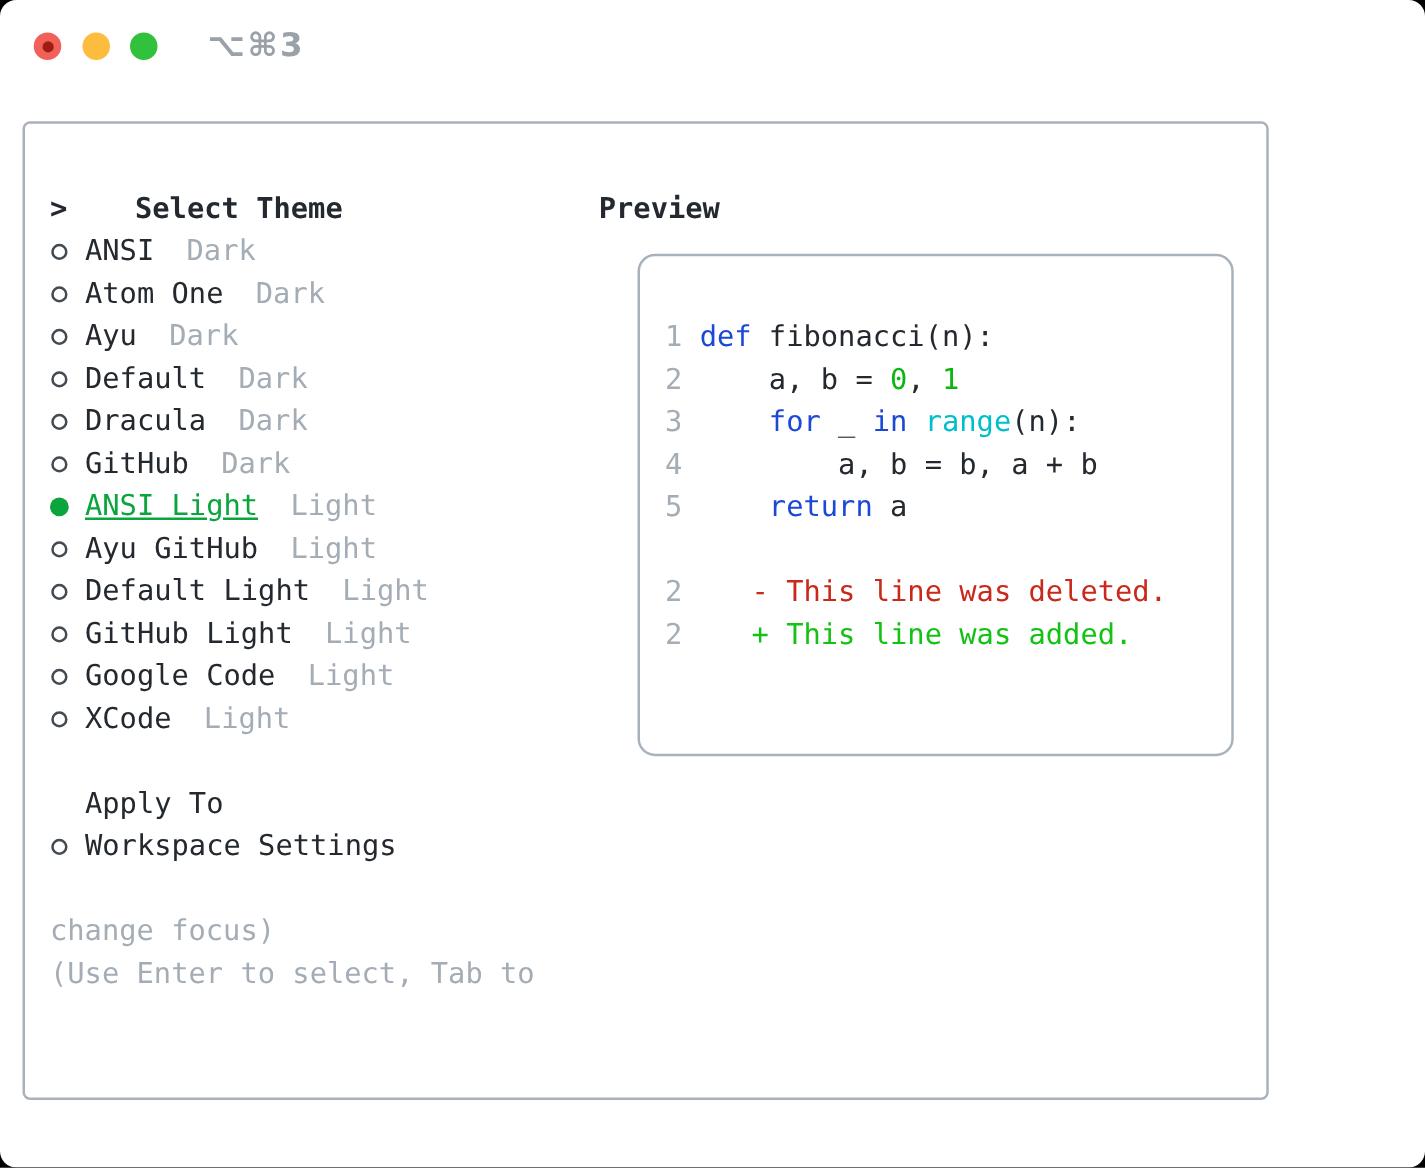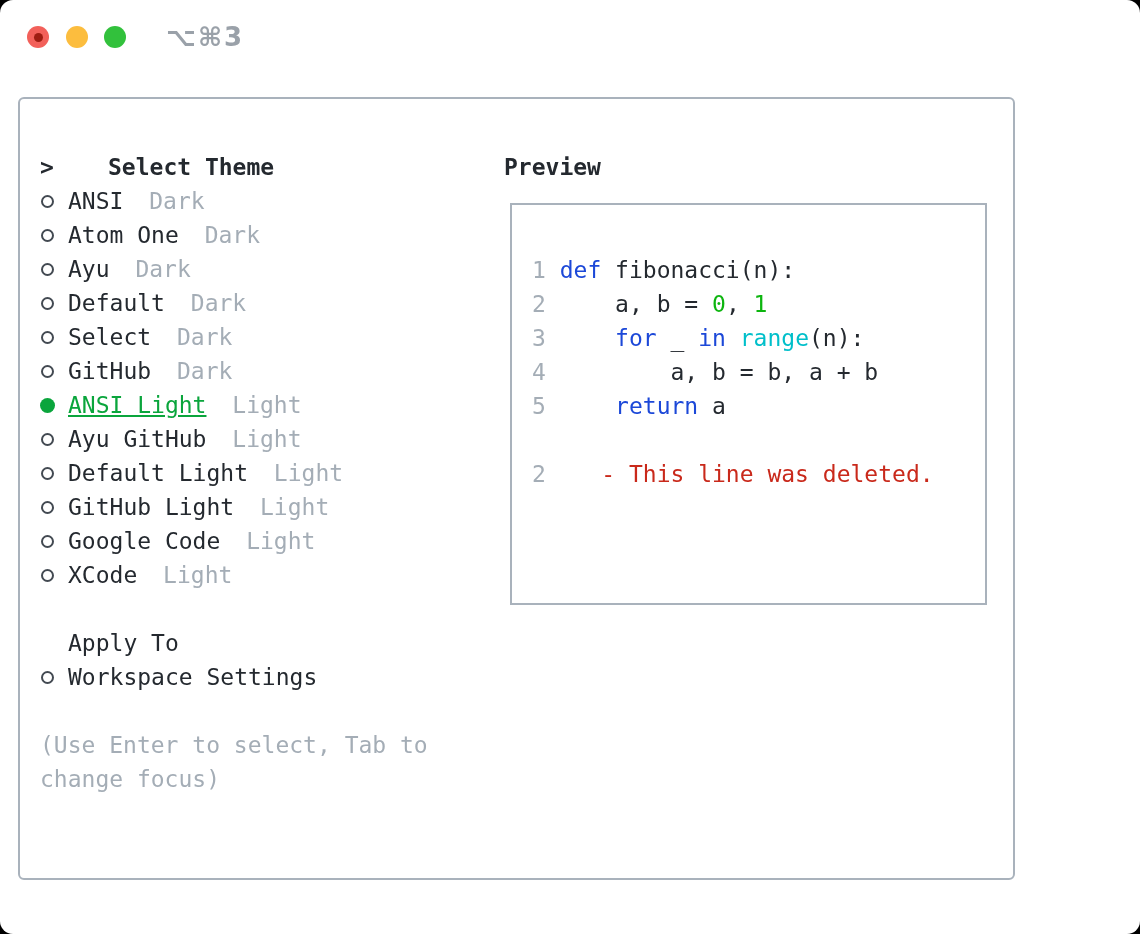--- a/index.html
+++ b/index.html
@@ -47,26 +47,26 @@
   .marker{width:28px;height:34px;display:inline-flex;align-items:center;flex:0 0 28px;}
   .marker .circle{width:13px;height:13px;border-radius:50%;border:2px solid #434a52;margin-left:1px;}
   .marker .circle.filled{width:15px;height:15px;border:none;background:var(--green-sel);margin-left:0;}
   .marker .caret{font-weight:bold;color:var(--ink);}
   .row.header span.lbl{font-weight:bold;margin-left:40px;}
   .row .variant{color:var(--muted);margin-left:12px;}
   .row.selected .lbl{color:var(--green-sel);text-decoration:underline;}
   .help-line{height:34px;line-height:34px;font-size:23px;color:var(--muted);white-space:pre;}
   
   .preview-title{
-    position:absolute;left:484px;top:51px;height:34px;line-height:34px;
+    position:absolute;left:459px;top:51px;height:34px;line-height:34px;
     font-size:23px;font-weight:bold;color:var(--ink);
   }
   .preview-box{
     position:absolute;left:490px;top:104px;width:477px;height:402px;
-    border:2px solid var(--border-gray);border-radius:0;background:#fff;
+    border:2px solid var(--border-gray);border-radius:14px;background:#fff;
     padding:48px 0 0 20px;overflow:hidden;
   }
   .code-line{height:34px;line-height:34px;font-size:23px;white-space:pre;color:var(--ink);}
   .lineno{color:var(--muted);}
   .tok-plain{color:var(--ink);}
   .tok-kw{color:var(--blue);}
   .tok-builtin{color:var(--cyan);}
   .tok-num{color:var(--num-green);}
   .tok-ctx{color:var(--ctx-gray);}
   .tok-del{color:var(--del-red);}
@@ -88,48 +88,49 @@
 
     <div class="left-col">
       <div class="row header">
         <span class="marker"><span class="caret">&gt;</span></span><span class="lbl">Select Theme</span>
       </div>
       <div id="theme-list">
           <div class="row"><span class="marker"><span class="circle"></span></span><span class="lbl">ANSI</span><span class="variant"> Dark</span></div>
           <div class="row"><span class="marker"><span class="circle"></span></span><span class="lbl">Atom One</span><span class="variant"> Dark</span></div>
           <div class="row"><span class="marker"><span class="circle"></span></span><span class="lbl">Ayu</span><span class="variant"> Dark</span></div>
           <div class="row"><span class="marker"><span class="circle"></span></span><span class="lbl">Default</span><span class="variant"> Dark</span></div>
-          <div class="row"><span class="marker"><span class="circle"></span></span><span class="lbl">Select</span><span class="variant"> Dark</span></div>
+          <div class="row"><span class="marker"><span class="circle"></span></span><span class="lbl">Dracula</span><span class="variant"> Dark</span></div>
           <div class="row"><span class="marker"><span class="circle"></span></span><span class="lbl">GitHub</span><span class="variant"> Dark</span></div>
           <div class="row selected"><span class="marker"><span class="circle filled"></span></span><span class="lbl">ANSI Light</span><span class="variant"> Light</span></div>
           <div class="row"><span class="marker"><span class="circle"></span></span><span class="lbl">Ayu GitHub</span><span class="variant"> Light</span></div>
           <div class="row"><span class="marker"><span class="circle"></span></span><span class="lbl">Default Light</span><span class="variant"> Light</span></div>
           <div class="row"><span class="marker"><span class="circle"></span></span><span class="lbl">GitHub Light</span><span class="variant"> Light</span></div>
           <div class="row"><span class="marker"><span class="circle"></span></span><span class="lbl">Google Code</span><span class="variant"> Light</span></div>
           <div class="row"><span class="marker"><span class="circle"></span></span><span class="lbl">XCode</span><span class="variant"> Light</span></div>
         </div>
       <div class="row"></div>
       <div class="row">
         <span class="marker"></span><span>Apply To</span>
       </div>
       <div id="apply-list">
           <div class="row"><span class="marker"><span class="circle"></span></span><span class="lbl">Workspace Settings</span></div>
         </div>
       <div class="row"></div>
       <div id="help-text">
+          <div class="help-line">change focus)</div>
           <div class="help-line">(Use Enter to select, Tab to</div>
-          <div class="help-line">change focus)</div>
         </div>
     </div>
 
     <div class="preview-title">Preview</div>
     <div class="preview-box" id="preview-box">
         <div class="code-line"><span class="lineno">1 </span><span class="tok-kw">def</span><span class="tok-plain"> fibonacci(n):</span></div>
         <div class="code-line"><span class="lineno">2 </span><span class="tok-plain">    a, b = </span><span class="tok-num">0</span><span class="tok-plain">, </span><span class="tok-num">1</span></div>
         <div class="code-line"><span class="lineno">3 </span><span class="tok-plain">    </span><span class="tok-kw">for</span><span class="tok-plain"> _ </span><span class="tok-kw">in</span><span class="tok-plain"> </span><span class="tok-builtin">range</span><span class="tok-plain">(n):</span></div>
         <div class="code-line"><span class="lineno">4 </span><span class="tok-plain">        a, b = b, a + b</span></div>
         <div class="code-line"><span class="lineno">5 </span><span class="tok-plain">    </span><span class="tok-kw">return</span><span class="tok-plain"> a</span></div>
         <div class="code-line"><span class="lineno">  </span></div>
         <div class="code-line"><span class="lineno">2 </span><span class="tok-plain">   </span><span class="tok-del">- This line was deleted.</span></div>
+        <div class="code-line"><span class="lineno">2 </span><span class="tok-plain">   </span><span class="tok-add">+ This line was added.</span></div>
       </div>
 
   </div>
 </div>
 
 </body></html>

